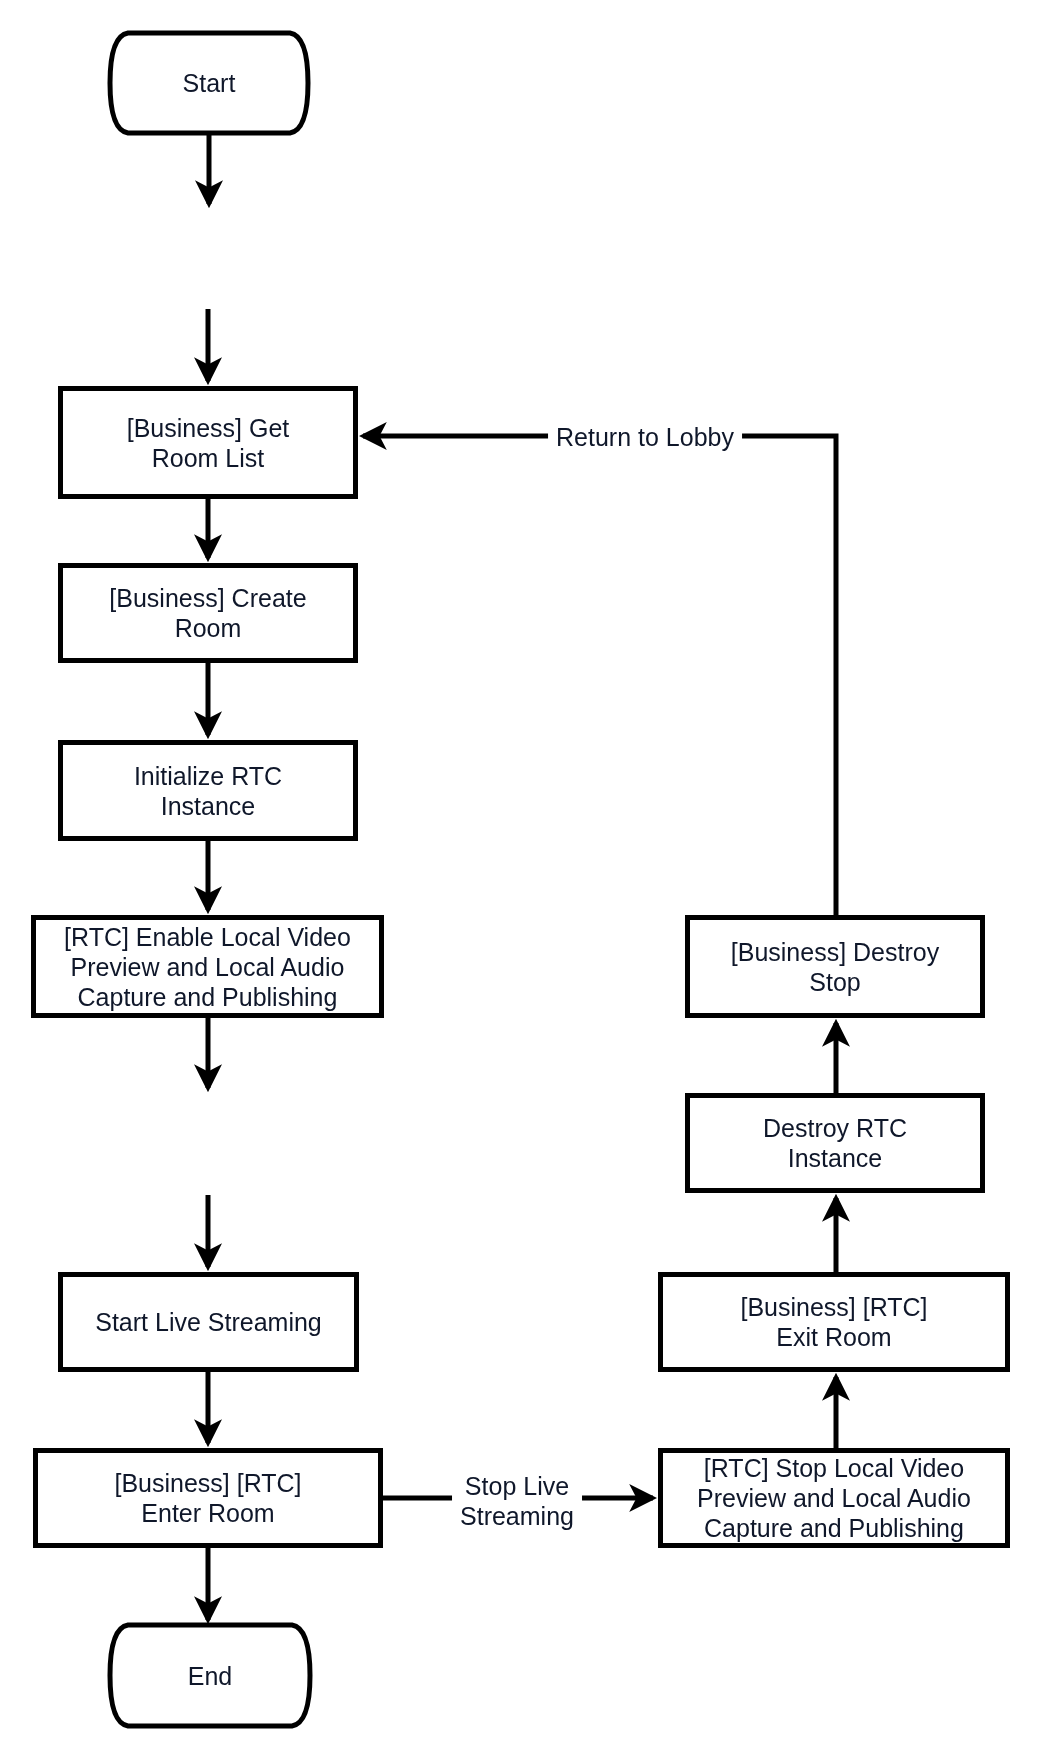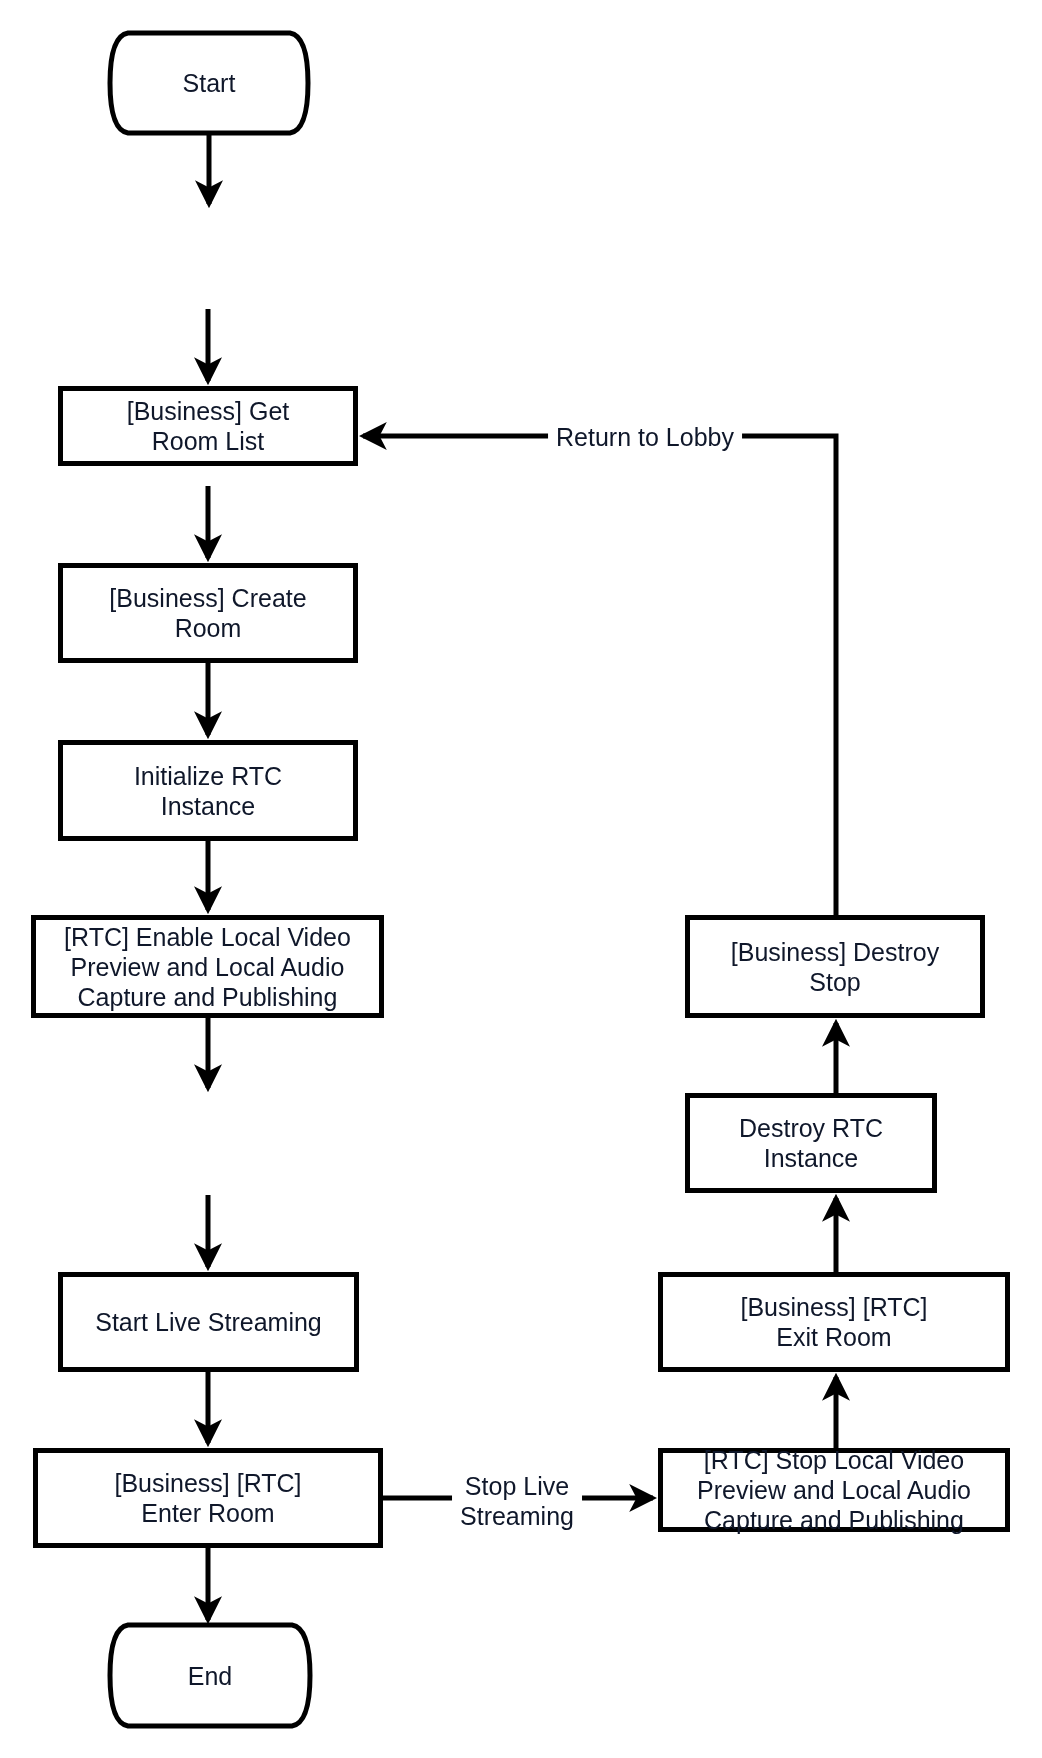--- a/index.html
+++ b/index.html
@@ -55,31 +55,31 @@
     background: #ffffff;
     padding: 1px 8px;
     font-size: 25px;
     line-height: 30px;
     text-align: center;
     white-space: pre-line;
     z-index: 2;
   }
   
   #n-enter-lobby      { left: 58px;  top: 209px;  width: 300px; height: 100px; }
-  #n-get-room-list    { left: 58px;  top: 386px;  width: 300px; height: 80px; }
+  #n-get-room-list    { left: 58px;  top: 386px;  width: 300px; height: 113px; }
   #n-create-room      { left: 58px;  top: 563px;  width: 300px; height: 100px; }
   #n-initialize-rtc   { left: 58px;  top: 740px;  width: 300px; height: 101px; }
   #n-enable-media     { left: 31px;  top: 915px;  width: 353px; height: 103px; }
   #n-live-preview     { left: 58px;  top: 1093px; width: 300px; height: 102px; }
   #n-start-live       { left: 58px;  top: 1272px; width: 301px; height: 100px; }
   #n-enter-room       { left: 33px;  top: 1448px; width: 350px; height: 100px; }
   #n-destroy-room     { left: 685px; top: 915px;  width: 300px; height: 103px; }
-  #n-destroy-rtc      { left: 685px; top: 1093px; width: 252px; height: 100px; }
+  #n-destroy-rtc      { left: 685px; top: 1093px; width: 300px; height: 100px; }
   #n-exit-room        { left: 658px; top: 1272px; width: 352px; height: 100px; }
-  #n-stop-media       { left: 658px; top: 1448px; width: 352px; height: 84px; }
+  #n-stop-media       { left: 658px; top: 1448px; width: 352px; height: 100px; }
   #t-start            { left: 110px; top: 33px;   width: 198px; height: 100px; }
   #t-end              { left: 110px; top: 1625px; width: 200px; height: 101px; }
   #lbl-return         { left: 645px; top: 437px; }
   #lbl-stop           { left: 517px; top: 1501px; }
 </style>
 </head>
 <body>
 
 <div id="canvas">
 

